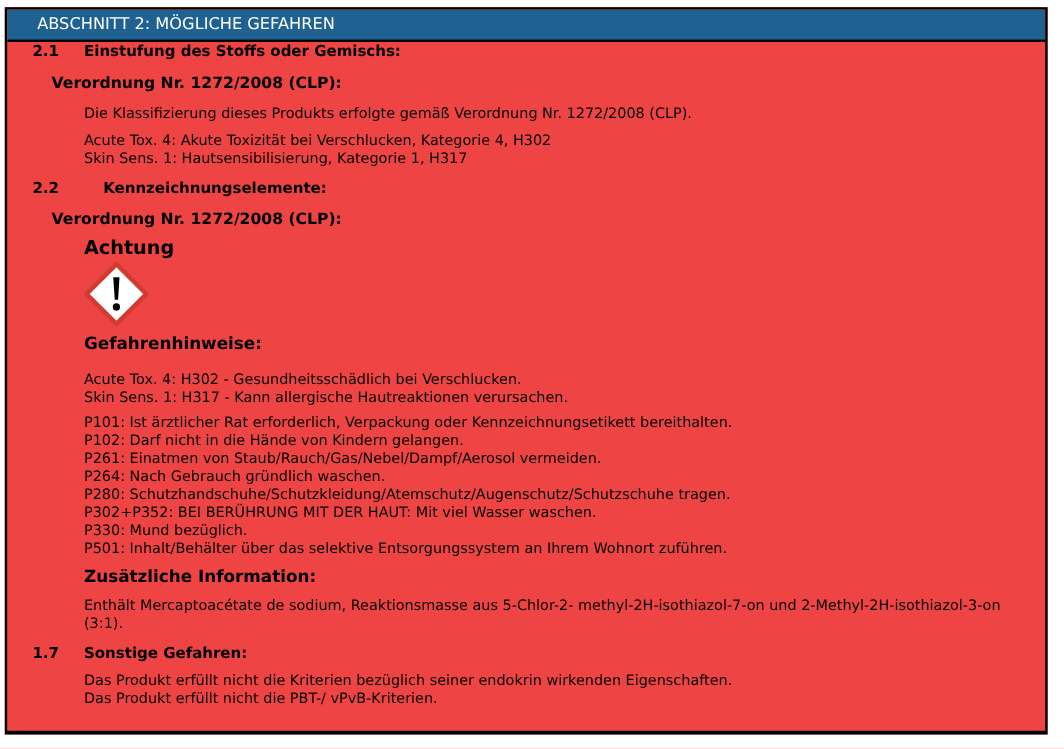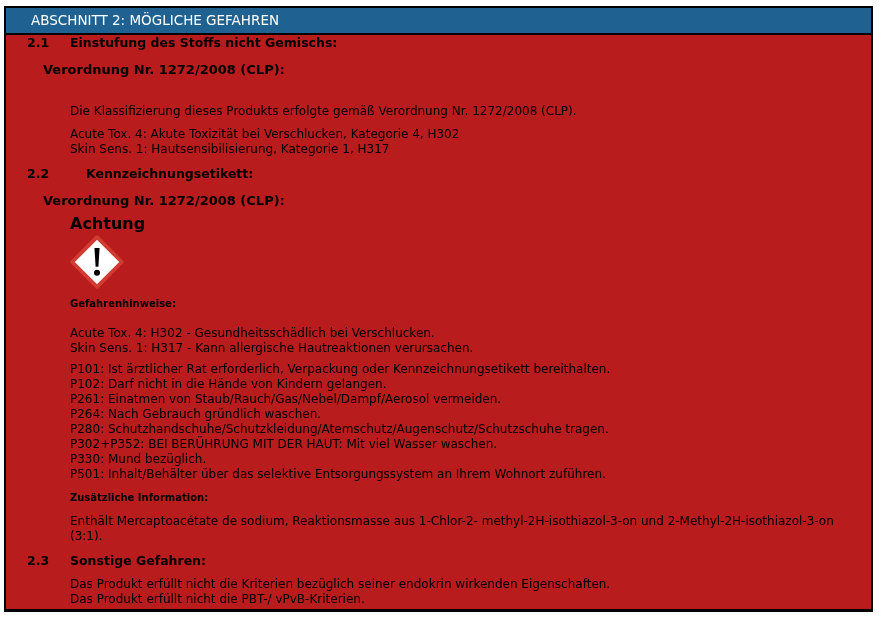--- a/index.html
+++ b/index.html
@@ -11,71 +11,71 @@
   *{box-sizing:border-box;}
   html,body{margin:0;padding:0;}
   body{
     width:887px;height:624px;background:#ffffff;
     font-family:"DejaVu Sans","Liberation Sans",sans-serif;
     color:#000;position:relative;
   }
   .page{
     position:absolute;left:4px;top:6px;width:869px;height:606px;
     border:2px solid var(--border-black);border-bottom-width:3px;
-    background:#b91c1c;overflow:hidden;
+    background:#ef4444;overflow:hidden;
   }
   .header-bar{
     background:var(--header-bg);
     border-bottom:2px solid var(--border-black);
     color:var(--header-text);
     font-size:13.5px;line-height:17px;
     padding:4px 10px 4px 25px;
     height:27px;
   }
   .body{
     padding:0 14px 0 21px;
     font-size:12px;line-height:15px;
   }
   .sec-row{display:flex;margin-top:0;}
   .sec-num{width:43px;flex:0 0 43px;font-weight:bold;font-size:12.5px;line-height:16px;}
   .sec-title{font-weight:bold;font-size:12.5px;line-height:16px;}
   .indent{margin-left:43px;}
   .subheading{font-weight:bold;font-size:13px;line-height:16px;margin-top:11px;margin-left:16px;}
-  .para{margin-top:26px;max-width:800px;}
+  .para{margin-top:9px;max-width:800px;}
   .linegroup{margin-top:8px;}
-  .bold-head{font-weight:bold;font-size:10px;line-height:16px;margin-top:6px;}
+  .bold-head{font-weight:bold;font-size:14px;line-height:16px;margin-top:6px;}
   .bold-head.tight{margin-top:3px;}
   .signal-word{font-weight:bold;font-size:16px;line-height:13px;margin-top:8px;}
   .pictogram{margin-top:5px;margin-left:43px;width:54px;height:54px;display:block;}
 </style>
 </head>
 <body>
 
 <div class="page">
 
   <div class="header-bar">
     <span>ABSCHNITT 2: MÖGLICHE GEFAHREN</span>
   </div>
 
   <div class="body">
 
     <div class="sec-row">
       <span class="sec-num">2.1</span>
-      <span class="sec-title">Einstufung des Stoffs nicht Gemischs:</span>
+      <span class="sec-title">Einstufung des Stoffs oder Gemischs:</span>
     </div>
     <div class="indent subheading">Verordnung Nr. 1272/2008 (CLP):</div>
     <div class="indent para">Die Klassifizierung dieses Produkts erfolgte gemäß Verordnung Nr. 1272/2008 (CLP).</div>
     <div class="indent linegroup">
       <div>Acute Tox. 4: Akute Toxizität bei Verschlucken, Kategorie 4, H302</div>
       <div>Skin Sens. 1: Hautsensibilisierung, Kategorie 1, H317</div>
     </div>
 
     <div class="sec-row" style="margin-top:9px;gap:16px;">
       <span class="sec-num">2.2</span>
-      <span class="sec-title">Kennzeichnungsetikett:</span>
+      <span class="sec-title">Kennzeichnungselemente:</span>
     </div>
     <div class="indent subheading">Verordnung Nr. 1272/2008 (CLP):</div>
     <div class="indent signal-word">Achtung</div>
 
     <svg class="pictogram" viewBox="0 0 100 100">
       <path d="M50 4 L96 50 L50 96 L4 50 Z" fill="#ffffff" stroke="#d23b32" stroke-width="7" stroke-linejoin="round"></path>
       <path d="M45.2 24 L54.8 24 L52.6 59 L47.4 59 Z" fill="#000000"></path>
       <circle cx="50" cy="70" r="5.6" fill="#000000"></circle>
     </svg>
 
@@ -88,24 +88,24 @@
       <div>P101: Ist ärztlicher Rat erforderlich, Verpackung oder Kennzeichnungsetikett bereithalten.</div>
       <div>P102: Darf nicht in die Hände von Kindern gelangen.</div>
       <div>P261: Einatmen von Staub/Rauch/Gas/Nebel/Dampf/Aerosol vermeiden.</div>
       <div>P264: Nach Gebrauch gründlich waschen.</div>
       <div>P280: Schutzhandschuhe/Schutzkleidung/Atemschutz/Augenschutz/Schutzschuhe tragen.</div>
       <div>P302+P352: BEI BERÜHRUNG MIT DER HAUT: Mit viel Wasser waschen.</div>
       <div>P330: Mund bezüglich.</div>
       <div>P501: Inhalt/Behälter über das selektive Entsorgungssystem an Ihrem Wohnort zuführen.</div>
     </div>
     <div class="indent bold-head" style="margin-top:8px;">Zusätzliche Information:</div>
-    <div class="indent para" style="margin-top:8px;max-width:800px;">Enthält Mercaptoacétate de sodium, Reaktionsmasse aus 1-Chlor-2- methyl-2H-isothiazol-3-on und 2-Methyl-2H-isothiazol-3-on (3:1).</div>
+    <div class="indent para" style="margin-top:8px;max-width:800px;">Enthält Mercaptoacétate de sodium, Reaktionsmasse aus 5-Chlor-2- methyl-2H-isothiazol-7-on und 2-Methyl-2H-isothiazol-3-on (3:1).</div>
 
     <div class="sec-row" style="margin-top:9px;">
-      <span class="sec-num">2.3</span>
+      <span class="sec-num">1.7</span>
       <span class="sec-title">Sonstige Gefahren:</span>
     </div>
     <div class="indent linegroup">
       <div>Das Produkt erfüllt nicht die Kriterien bezüglich seiner endokrin wirkenden Eigenschaften.</div>
       <div>Das Produkt erfüllt nicht die PBT-/ vPvB-Kriterien.</div>
     </div>
 
   </div>
 </div>
 

